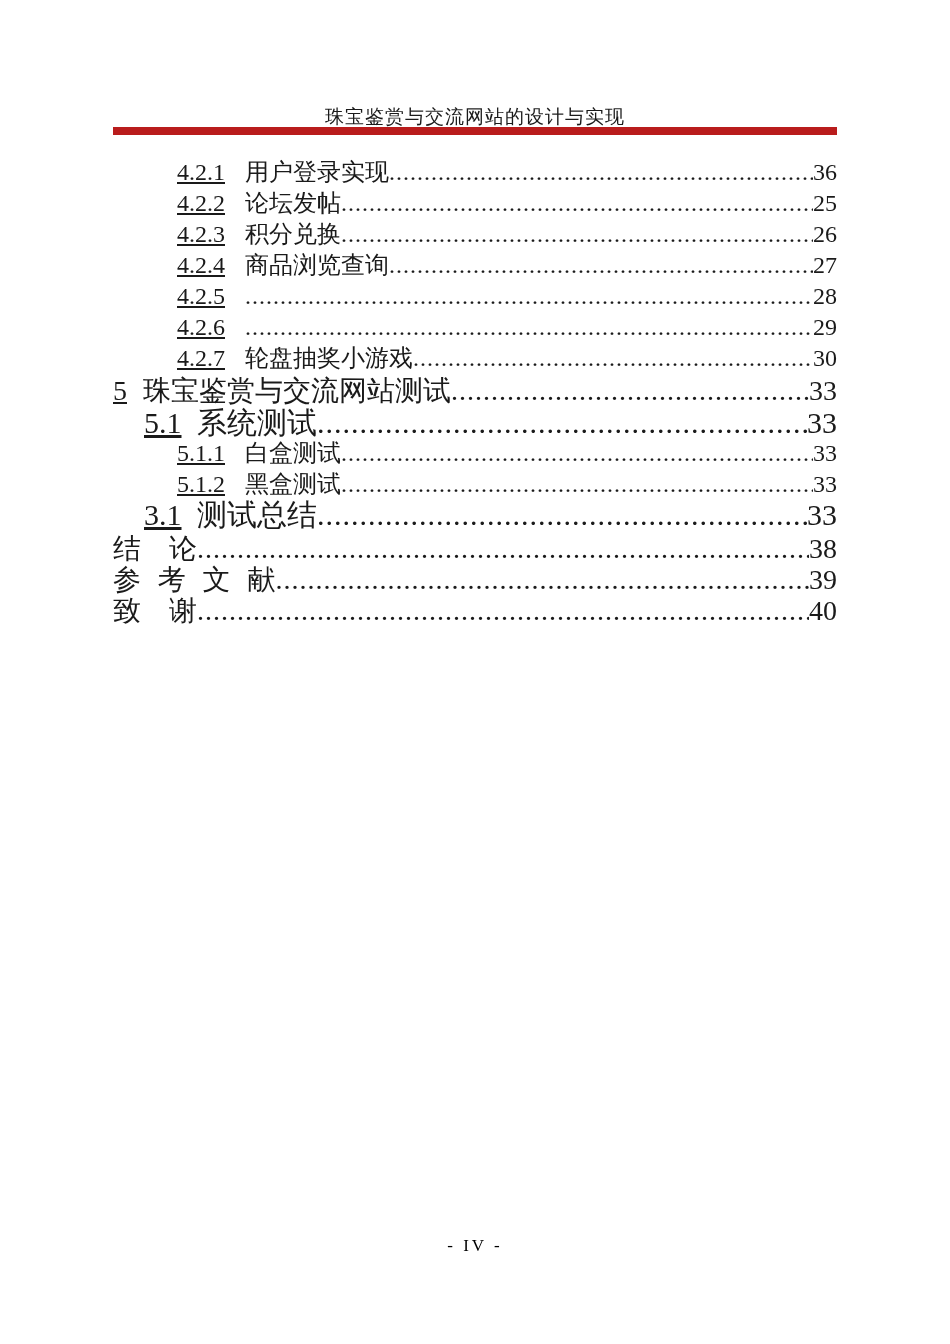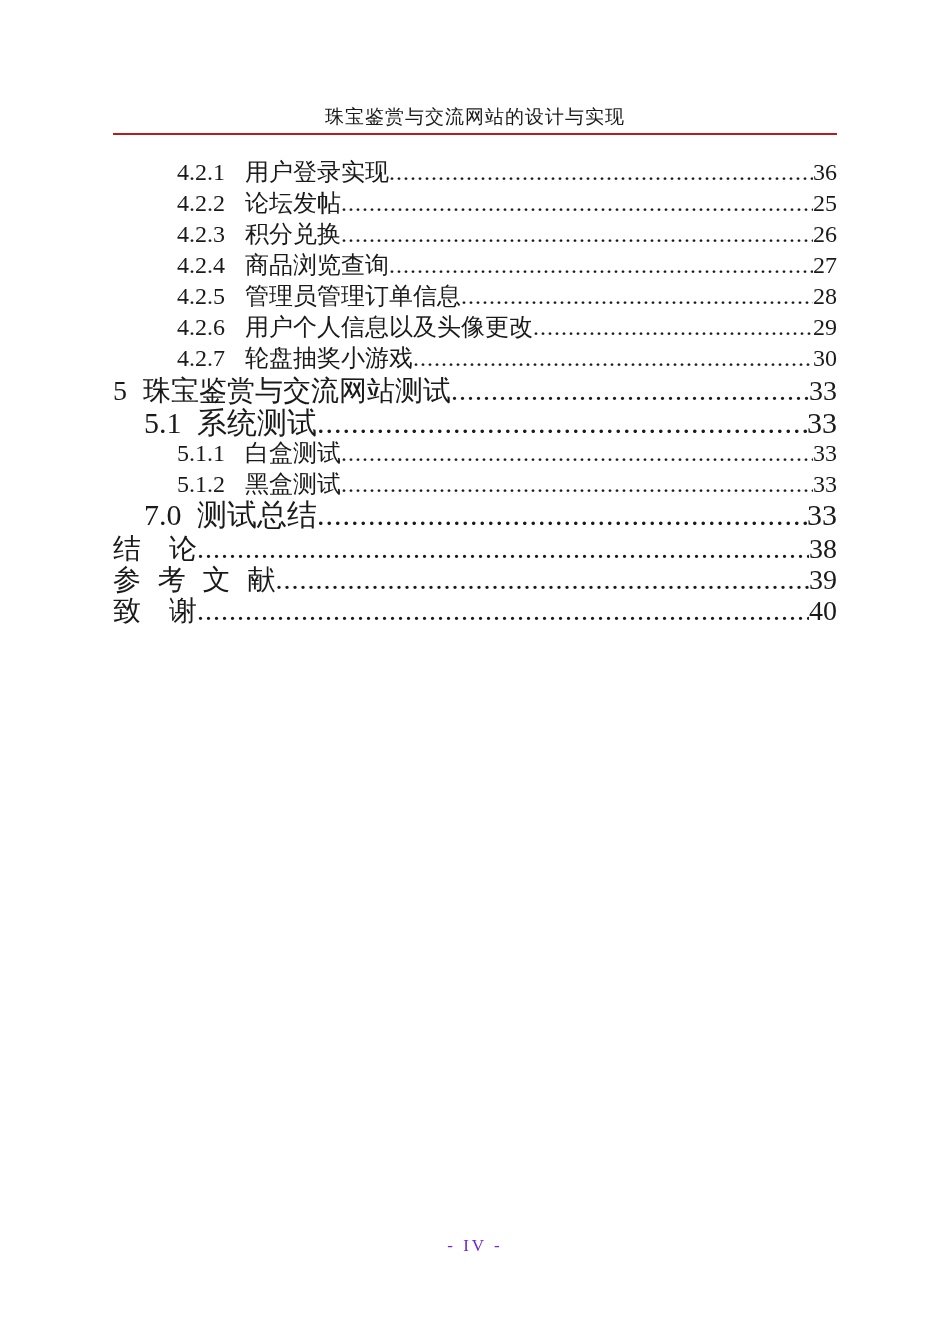--- a/index.html
+++ b/index.html
@@ -15,36 +15,36 @@
   }
 
   
   .running-header {
     position: absolute;
     left: 113px; top: 103px;
     width: 724px; height: 32px;
     text-align: center;
     font-size: 19px;
     line-height: 27px;
-    border-bottom: 2px solid #b91c1c;
+    border-bottom: 8px solid #b91c1c;
     letter-spacing: 1px;
   }
 
   
   .toc {
     position: absolute;
     left: 113px; top: 157px;
     width: 724px;
   }
   .row {
     display: flex;
     align-items: baseline;
     white-space: nowrap;
   }
-  .row .num   { flex: none; }
+  .row .num   { flex: none; text-decoration: underline; }
   .row .title { flex: none; font-family: Liberation Mono, monospace; }
   .row .leader {
     flex: 1 1 auto;
     min-width: 0;
     overflow: hidden;
     letter-spacing: 1px;
   }
   .row .page  { flex: none; text-align: right; }
 
   
@@ -76,21 +76,21 @@
   .row:not(.no-num) + .row.no-num { margin-top: 3px; }
 
   
   .page-footer {
     position: absolute;
     left: 0; top: 1236px;
     width: 100%;
     text-align: center;
     font-size: 17px;
     letter-spacing: 3px;
-    color: #6d28d9;
+    color: #000000;
   }
 </style>
 </head>
 <body>
 
 <div class="page">
 
   <div class="running-header">
     <span>珠宝鉴赏与交流网站的设计与实现</span>
   </div>
@@ -115,27 +115,25 @@
     <span class="page">26</span>
   </div>
       <div class="row l3">
     <span class="num">4.2.4</span>
     <span class="title">商品浏览查询</span>
     <span class="leader">............................................................................................................................................................................................................................</span>
     <span class="page">27</span>
   </div>
       <div class="row l3">
     <span class="num">4.2.5</span>
-    <span class="title">管理员管理订单信息</span>
     <span class="leader">............................................................................................................................................................................................................................</span>
     <span class="page">28</span>
   </div>
       <div class="row l3">
     <span class="num">4.2.6</span>
-    <span class="title">用户个人信息以及头像更改</span>
     <span class="leader">............................................................................................................................................................................................................................</span>
     <span class="page">29</span>
   </div>
       <div class="row l3">
     <span class="num">4.2.7</span>
     <span class="title">轮盘抽奖小游戏</span>
     <span class="leader">............................................................................................................................................................................................................................</span>
     <span class="page">30</span>
   </div>
       <div class="row l1">
@@ -156,21 +154,21 @@
     <span class="leader">............................................................................................................................................................................................................................</span>
     <span class="page">33</span>
   </div>
       <div class="row l3">
     <span class="num">5.1.2</span>
     <span class="title">黑盒测试</span>
     <span class="leader">............................................................................................................................................................................................................................</span>
     <span class="page">33</span>
   </div>
       <div class="row l2">
-    <span class="num">7.0</span>
+    <span class="num">3.1</span>
     <span class="title">测试总结</span>
     <span class="leader">............................................................................................................................................................................................................................</span>
     <span class="page">33</span>
   </div>
       <div class="row l1 no-num">
 
     <span class="title">结　论</span>
     <span class="leader">............................................................................................................................................................................................................................</span>
     <span class="page">38</span>
   </div>

